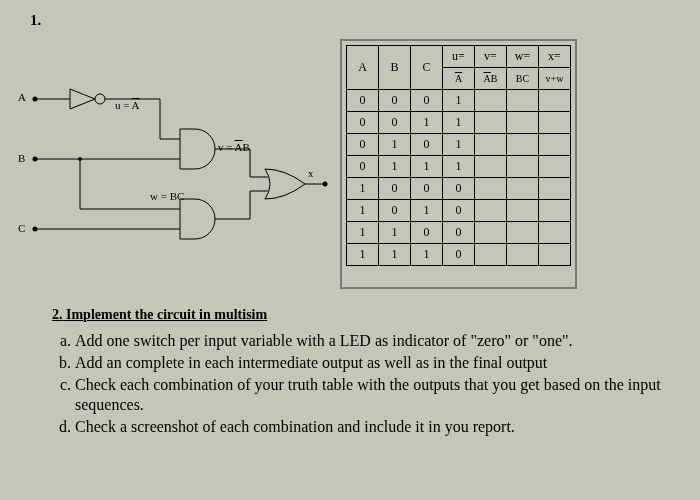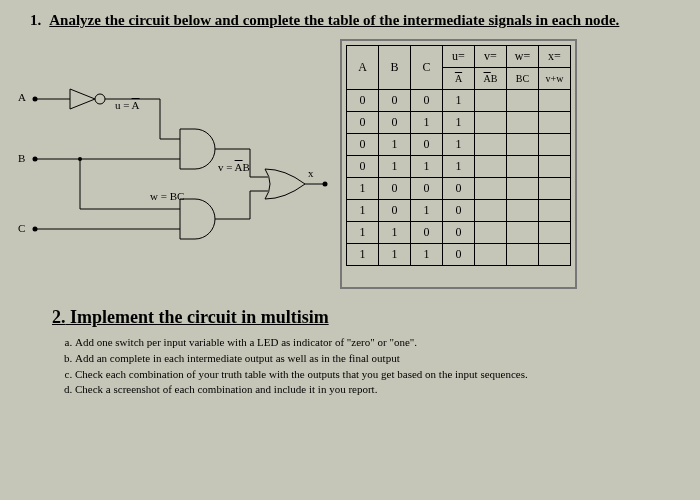--- a/index.html
+++ b/index.html
@@ -52,36 +52,35 @@
       padding: 0;
     }
     table.truth th.h1 { white-space: nowrap; font-weight: normal; }
     table.truth th.h2 { white-space: nowrap; font-weight: normal; font-size: 10px; }
     td.hl-a { background: #d6e0c4; }
     td.hl-b { background: #aac488; }
     .ov { text-decoration: overline; }
     .q2-header {
       font-weight: bold;
       text-decoration: underline;
-      font-size: 18px;
+      font-size: 14px;
       margin: 10px 0 8px 22px;
     }
     ol.sublist {
       list-style: lower-alpha;
       margin-left: 45px;
-      font-size: 11px;
+      font-size: 16px;
     }
     ol.sublist li { margin-bottom: 2px; line-height: 1.25; }
   </style>
 </head>
 <body>
 
 <div class="q1-header">
   <span class="q1-num">1.</span>
-  <span class="q1-text">Analyze the circuit below and complete the table of the intermediate signals in each node.</span>
 </div>
 
 <div class="content-row">
 
   <div class="circuit-area">
     <svg width="300" height="200" viewBox="0 0 300 200">
 
       <line x1="5" y1="30" x2="40" y2="30" stroke="#000"></line>
       <circle cx="5" cy="30" r="2.5" fill="#000"></circle>
 
@@ -111,21 +110,21 @@
       <line x1="220" y1="122" x2="238" y2="122" stroke="#000"></line>
 
       <path d="M235,100 Q255,100 275,115 Q255,130 235,130 Q245,115 235,100 Z" fill="none" stroke="#000"></path>
       <line x1="275" y1="115" x2="295" y2="115" stroke="#000"></line>
       <circle cx="295" cy="115" r="2.5" fill="#000"></circle>
     </svg>
     <span class="clabel" style="left:-12px; top:22px;">A</span>
     <span class="clabel" style="left:-12px; top:83px;">B</span>
     <span class="clabel" style="left:-12px; top:153px;">C</span>
     <span class="clabel" style="left:85px; top:30px;">u = <span class="ov">A</span></span>
-    <span class="clabel" style="left:188px; top:92px;">v = <span class="ov">A</span>B</span>
+    <span class="clabel" style="left:188px; top:72px;">v = <span class="ov">A</span>B</span>
     <span class="clabel" style="left:120px; top:121px;">w = BC</span>
     <span class="clabel" style="left:278px; top:98px;">x</span>
   </div>
 
   <div class="table-wrap">
     <table class="truth">
       <tbody>
           <tr>
         <th class="h1" rowspan="2">A</th>
         <th class="h1" rowspan="2">B</th>

